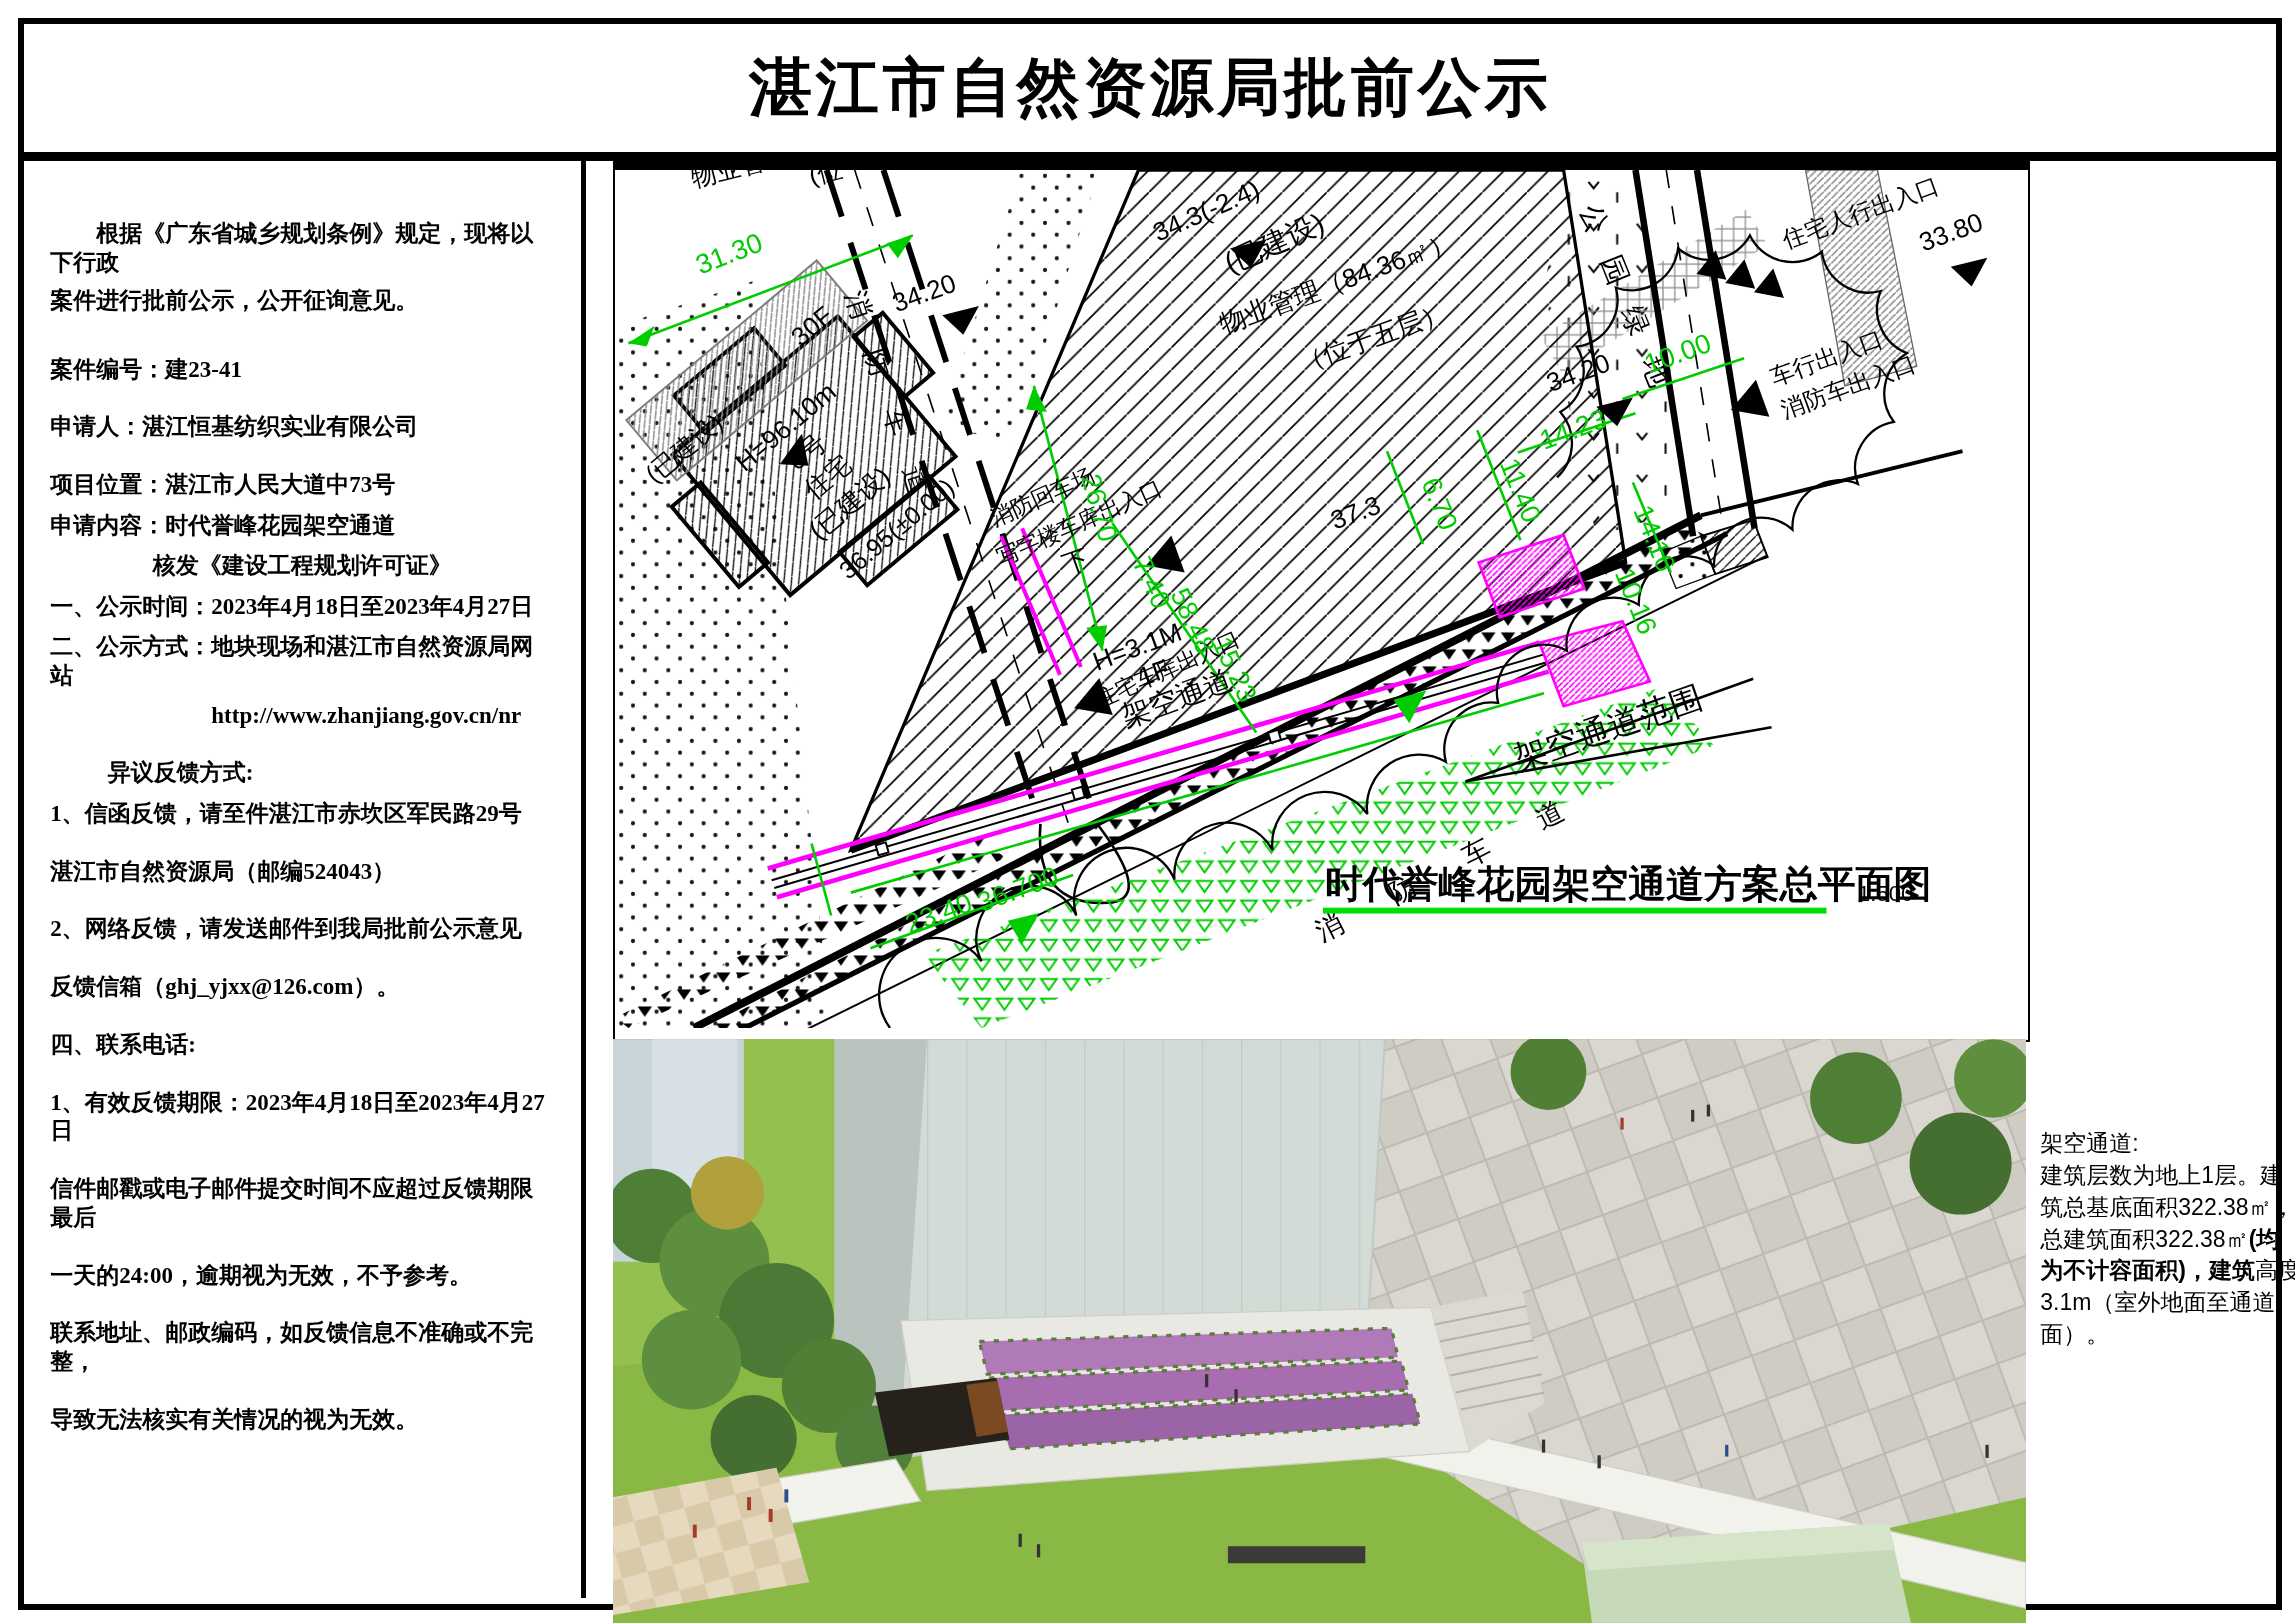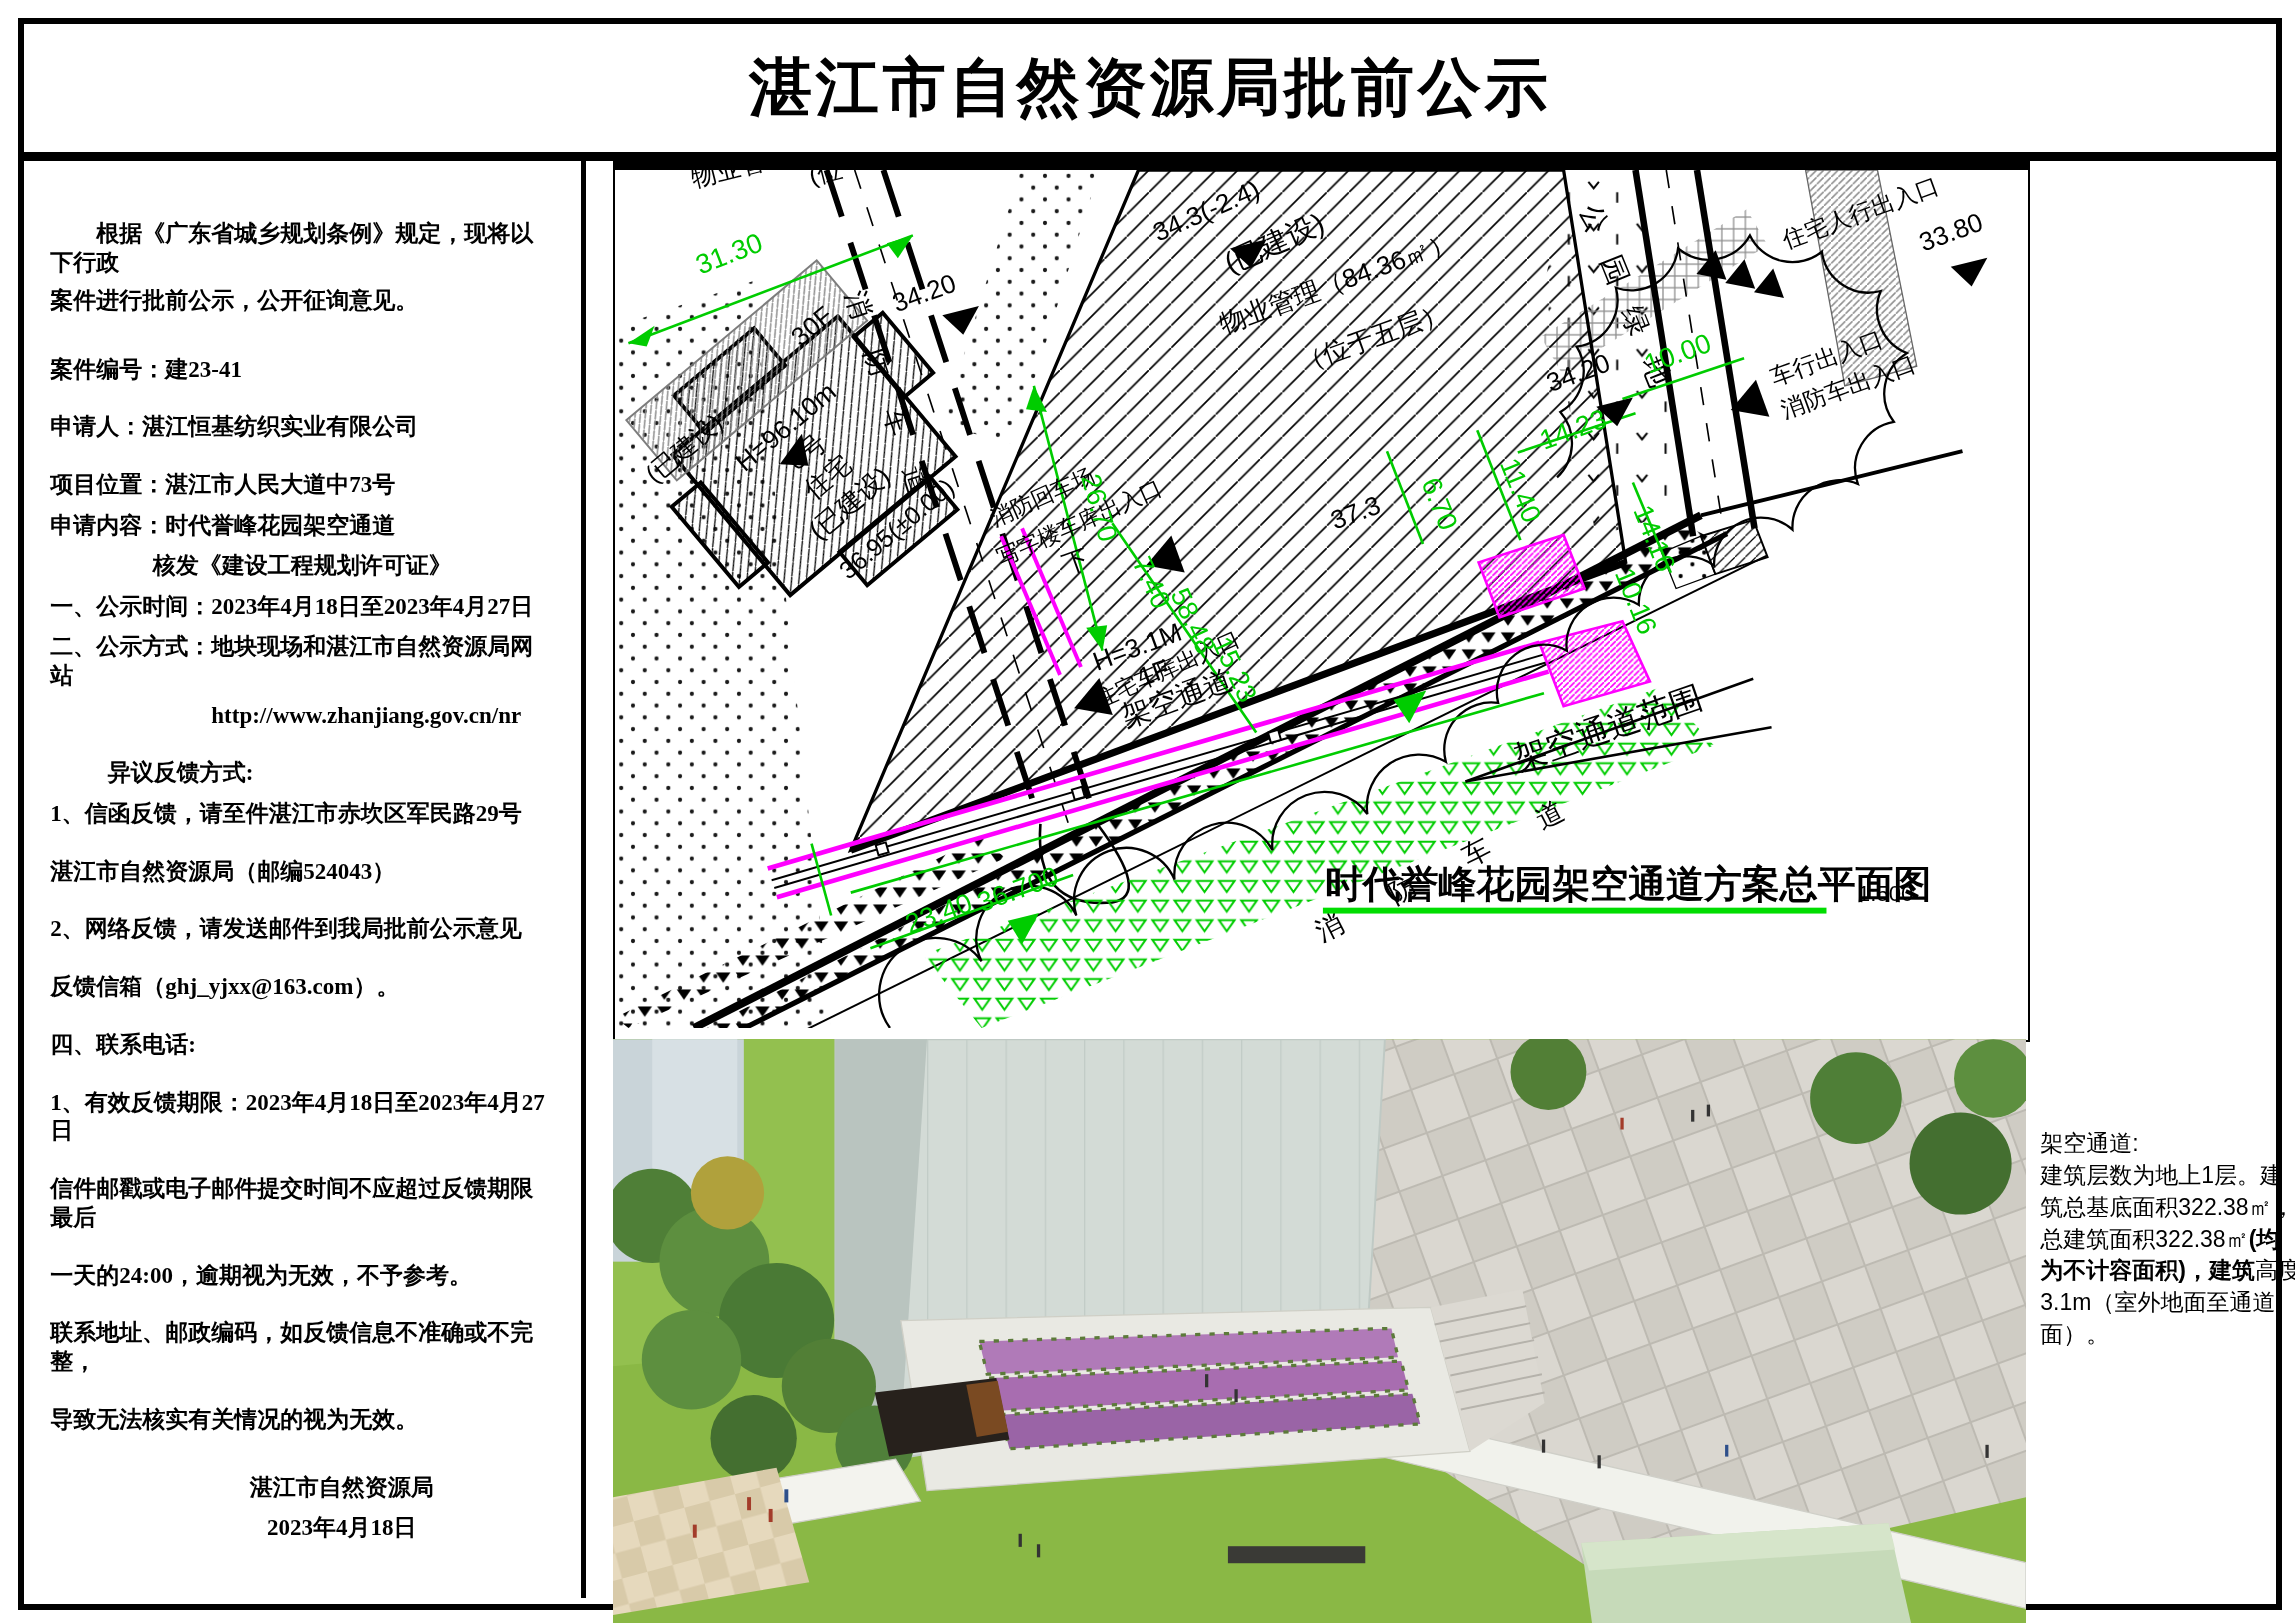--- a/index.html
+++ b/index.html
@@ -44,31 +44,27 @@
     <p class="tight">项目位置：湛江市人民大道中73号</p>
     <p class="tight">申请内容：时代誉峰花园架空通道</p>
     <p class="center tight">核发《建设工程规划许可证》</p>
     <p class="tight">一、公示时间：2023年4月18日至2023年4月27日</p>
     <p>二、公示方式：地块现场和湛江市自然资源局网站</p>
     <p class="url">http://www.zhanjiang.gov.cn/nr</p>
     <p class="tight" style="padding-left:2.5em">异议反馈方式:</p>
     <p>1、信函反馈，请至件湛江市赤坎区军民路29号</p>
     <p>湛江市自然资源局（邮编524043）</p>
     <p>2、网络反馈，请发送邮件到我局批前公示意见</p>
-    <p>反馈信箱（ghj_yjxx@163.com）。</p>
+    <p>反馈信箱（ghj_yjxx@126.com）。</p>
     <p>四、联系电话:</p>
     <p>1、有效反馈期限：2023年4月18日至2023年4月27日</p>
     <p>信件邮戳或电子邮件提交时间不应超过反馈期限最后</p>
     <p>一天的24:00，逾期视为无效，不予参考。</p>
     <p>联系地址、邮政编码，如反馈信息不准确或不完整，</p>
     <p>导致无法核实有关情况的视为无效。</p>
-    <div class="sigblock">
-      <p>湛江市自然资源局</p>
-      <p>2023年4月18日</p>
-    </div>
   </div>
 
   <div class="planbox">
     <svg viewBox="0 0 2152 1312" width="1408" height="858">
       <defs>
         <pattern id="hA" width="16" height="16" patternUnits="userSpaceOnUse">
           <path d="M0 16 L16 0" stroke="#000" stroke-width="1.8" fill="none"></path>
         </pattern>
         <pattern id="hB" width="34" height="34" patternUnits="userSpaceOnUse">
           <path d="M0 34 L34 0" stroke="#000" stroke-width="2.6" fill="none"></path>

